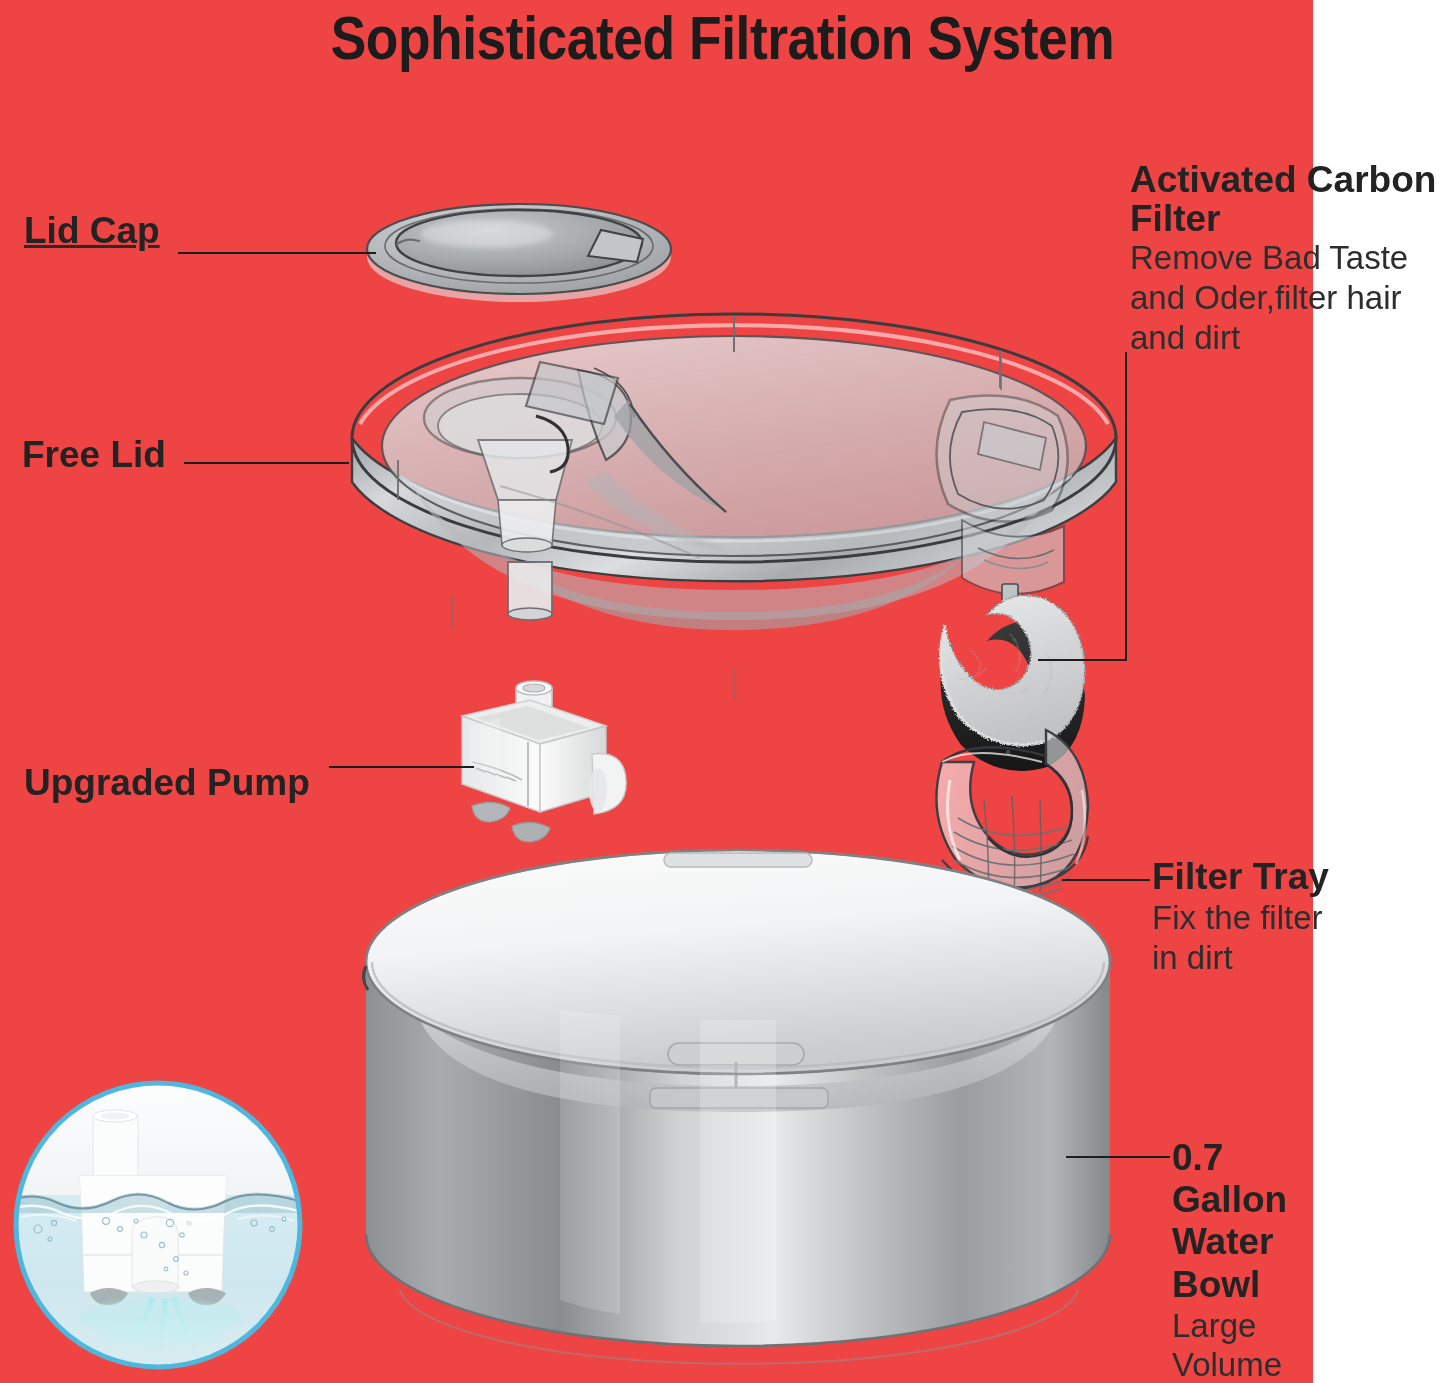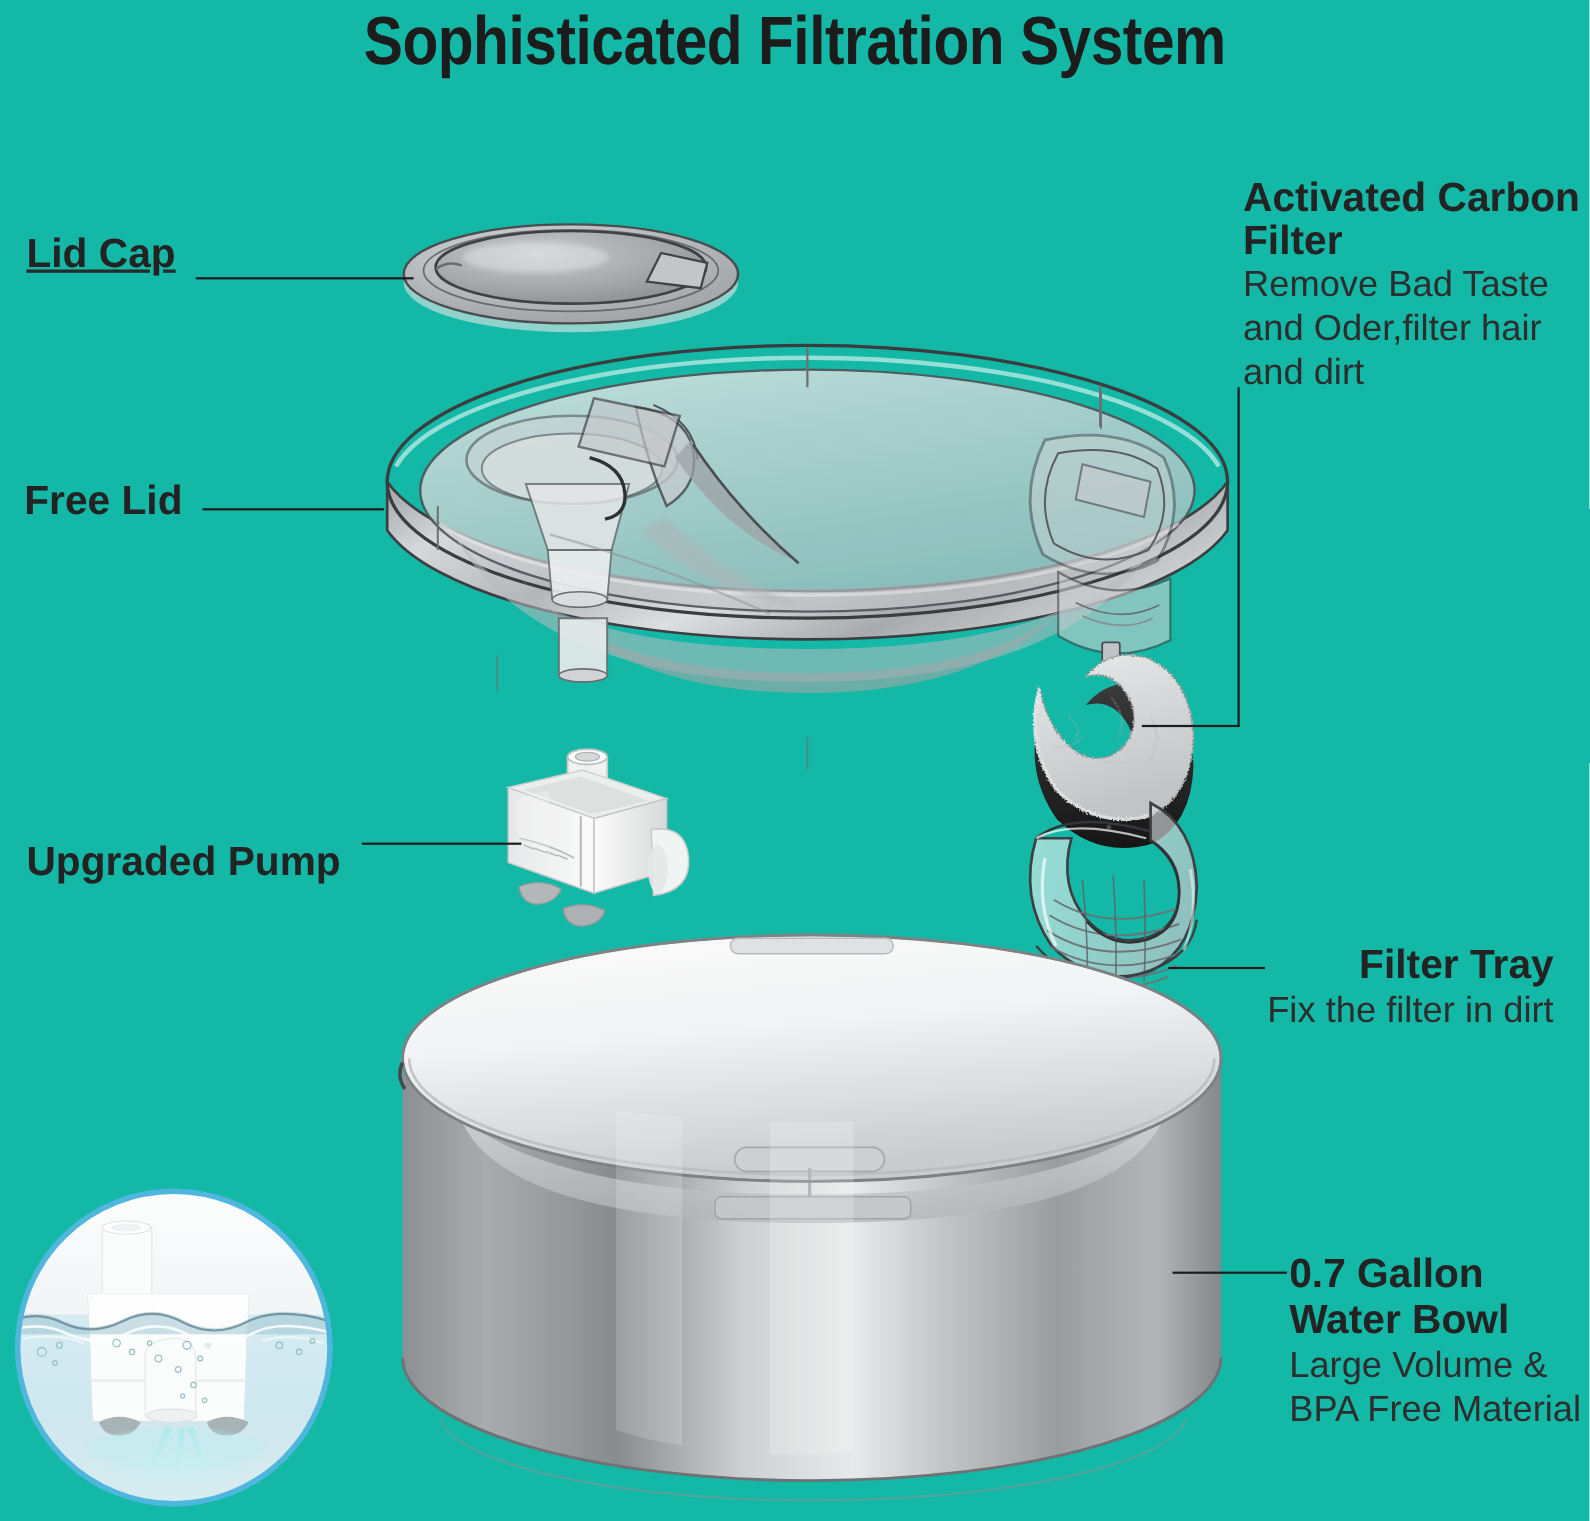--- a/index.html
+++ b/index.html
@@ -6,23 +6,23 @@
   html, body {
     width: 1445px;
     height: 1383px;
     background: #ffffff;
     font-family: "Liberation Sans", sans-serif;
     color: #2a2a2a;
     overflow: hidden;
   }
   #page {
     position: relative;
-    width: 1445px;
+    width: 1313px;
     height: 1383px;
-    background: #14b8a6;
+    background: #ef4444;
   }
 
   
   #title {
     position: absolute;
     top: 2px;
     left: 0;
     width: 1445px;
     text-align: center;
     font-size: 62px;
@@ -50,21 +50,21 @@
     font-weight: normal;
     color: #2d2d2d;
     line-height: 1.2;
     white-space: pre-line;
   }
 
   #c-lidcap   { left: 24px;  top: 210px; text-decoration: underline; }
   #c-bowllid  { left: 22px;  top: 434px; }
   #c-pump     { left: 24px;  top: 742px; margin-top: 20px; }
   #c-carbon   { left: 1130px; top: 160px; width: 320px; }
-  #c-tray     { left: 1152px; top: 856px; text-align: right; }
+  #c-tray     { left: 1152px; top: 856px; }
   #c-gallon   { left: 1172px; top: 1137px; }
 
   #c-carbon .head.wrap { line-height: 1.06; }
 
   
   .leader { position: absolute; background: #1d1d1d; }
   .leader.h { height: 2px; }
   .leader.v { width: 2px; }
 
   #ld-lidcap  { left: 178px; top: 252px;  width: 198px; }

